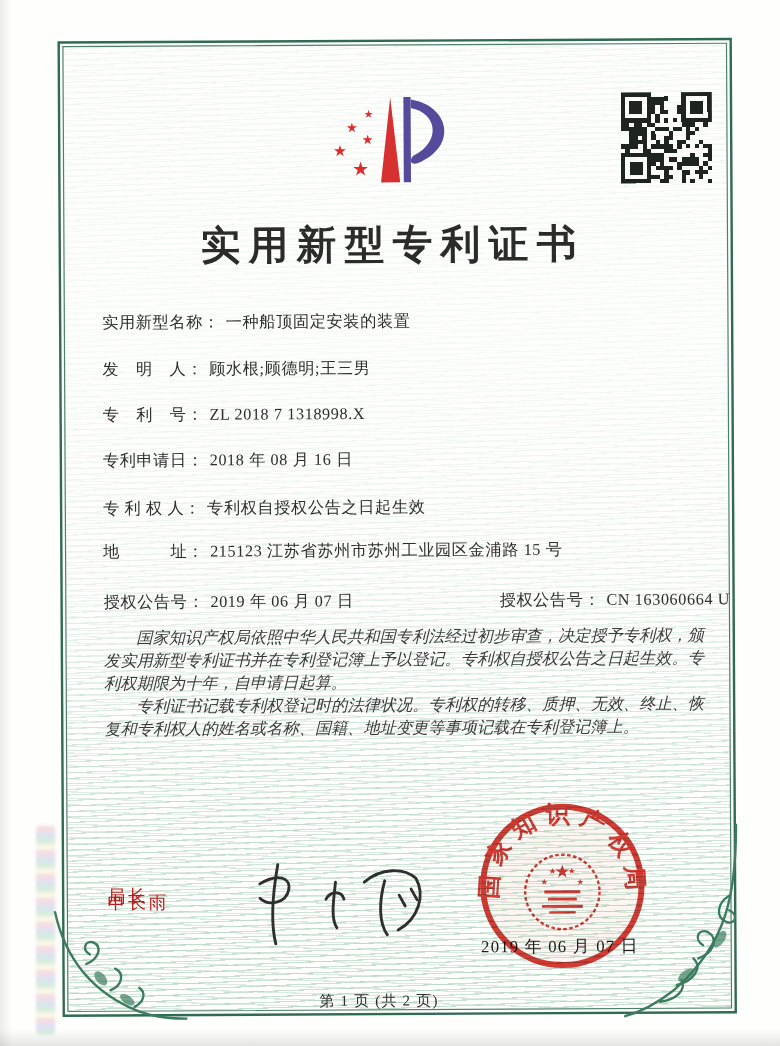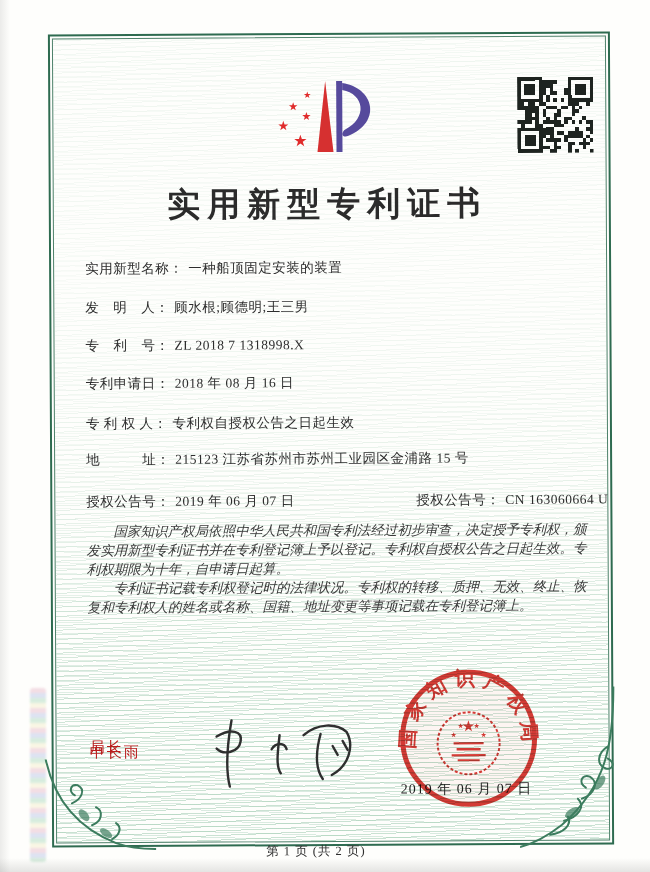--- a/index.html
+++ b/index.html
@@ -59,21 +59,21 @@
     font-style:italic;}
   .bodytext p{margin:0;text-indent:2em;}
   .signer{position:absolute;left:88px;font-size:15px;color:#b91c1c;
     font-family:"Liberation Sans","DejaVu Sans",sans-serif;letter-spacing:2px;}
   .signature{position:absolute;left:182px;top:708px;width:185px;height:92px;}
   .seal{position:absolute;left:392px;top:664px;width:150px;height:152px;
     mix-blend-mode:multiply;opacity:.92;}
   .seal-date{position:absolute;left:399px;top:781px;font-size:14px;
     letter-spacing:1px;color:#1c1c1c;}
   .footer{position:absolute;left:264px;top:826px;font-size:12.5px;color:#2d2d2d;
-    letter-spacing:1px;margin-top:17px;}
+    letter-spacing:1px;}
   .flourish{position:absolute;pointer-events:none;}
   .fl-br{left:518px;top:688px;width:100px;height:162px;}
   .fl-bl{left:42px;top:758px;width:112px;height:92px;}
 </style>
 </head>
 <body>
 
 <div id="paper">
   <div id="cert">
 

